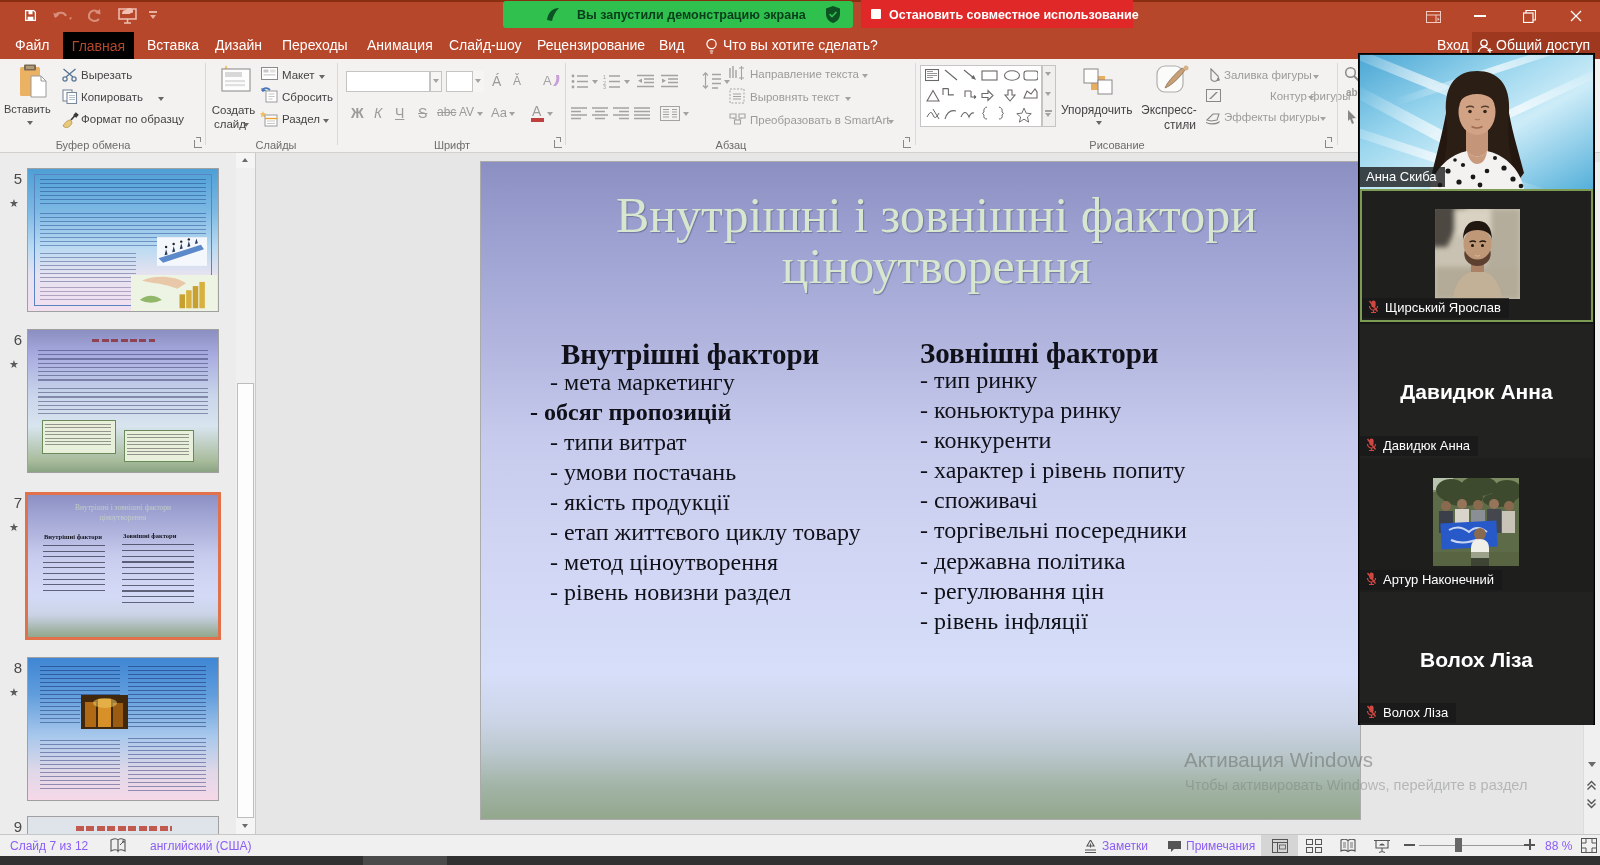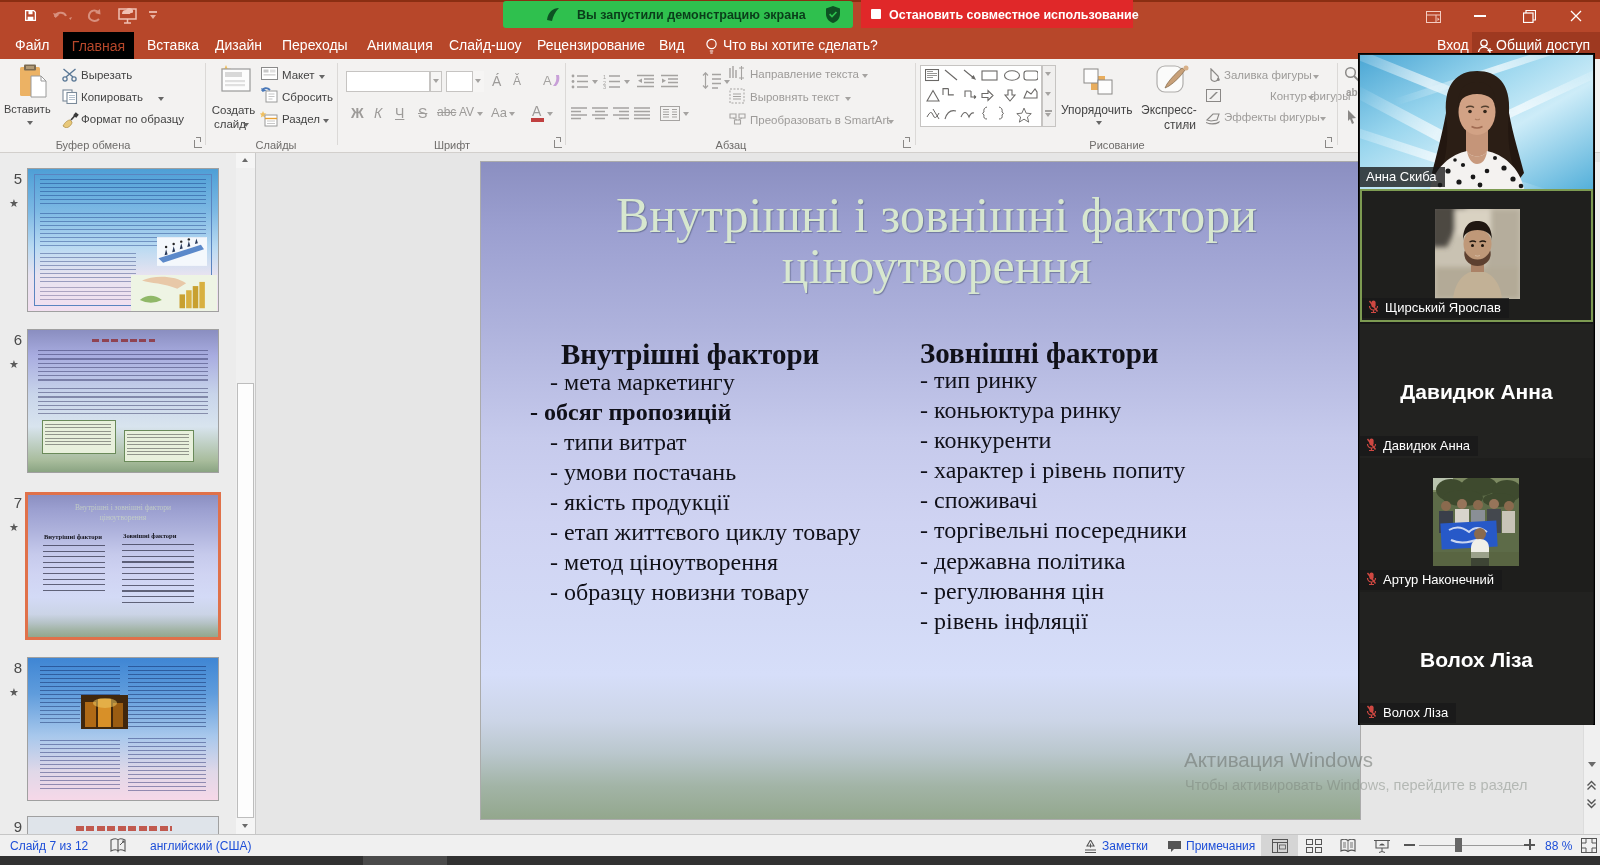--- a/index.html
+++ b/index.html
@@ -17,21 +17,21 @@
 #ribbon-border{position:absolute;top:152px;left:0;width:1600px;height:1px;background:#d2cfcc;}
 .rsep{position:absolute;top:4px;width:1px;height:82px;background:#dbd9d7;}
 .glabel{position:absolute;top:79px;font-size:11px;color:#6e6c6a;width:200px;text-align:center;}
 .launcher{position:absolute;width:7px;height:7px;border-left:1px solid #8a8886;border-bottom:1px solid #8a8886;}
 .launcher:before{content:"";position:absolute;left:1px;top:-3px;width:4px;height:4px;border-top:1px solid #8a8886;border-right:1px solid #8a8886;}
 .rtext{position:absolute;font-size:11.5px;color:#444;}
 .rgray{position:absolute;font-size:11.5px;color:#9d9b99;}
 .caret{position:absolute;width:0;height:0;border-left:3px solid transparent;border-right:3px solid transparent;border-top:4px solid #666;}
 .caretg{position:absolute;width:0;height:0;border-left:3px solid transparent;border-right:3px solid transparent;border-top:4px solid #a5a3a1;}
 
-#statusbar{position:absolute;top:834px;left:0;width:1600px;height:22px;background:#f0f0f0;border-top:1px solid #c6c6c6;box-sizing:border-box;font-size:12px;color:#1d4ed8;}
+#statusbar{position:absolute;top:834px;left:0;width:1600px;height:22px;background:#f0f0f0;border-top:1px solid #c6c6c6;box-sizing:border-box;font-size:12px;color:#8b5cf6;}
 #taskstrip{position:absolute;top:856px;left:0;width:1600px;height:9px;background:#313131;}
 
 #panel{position:absolute;top:153px;left:0;width:255px;height:681px;background:#ececec;}
 #panel-sep{position:absolute;top:153px;left:255px;width:1px;height:681px;background:#c9c9c9;}
 .thumb{position:absolute;left:28px;width:190px;background:#fff;outline:1px solid #a0a0a0;overflow:hidden;}
 .tnum{position:absolute;left:0px;width:22px;text-align:right;font-size:15px;color:#4a4a4a;}
 .tstar{position:absolute;left:9px;font-size:11px;color:#5a5a5a;}
 
 #slide{position:absolute;left:481px;top:162px;width:879px;height:657px;
 background:linear-gradient(180deg,#8b8fc1 0%,#9b9fd0 10%,#aeb2dc 25%,#c6caec 42%,#cfd3f2 55%,#d3daf6 70%,#d6def9 78%,#ccd5e7 85%,#bac7cd 90%,#a2b4a6 95%,#93a78d 100%);
@@ -465,21 +465,21 @@
 <div id="stitle">Внутрішні і зовнішні фактори<br>ціноутворення</div>
 <div class="shead" style="left:561px;top:338px;">Внутрішні фактори</div>
 <div class="shead" style="left:920px;top:337px;">Зовнішні фактори</div>
 <div class="sitem" style="left:550px;top:369px;">- мета маркетингу</div>
 <div class="sitem" style="left:530px;top:399px;font-weight:bold;">- обсяг пропозицій</div>
 <div class="sitem" style="left:550px;top:429px;">- типи витрат</div>
 <div class="sitem" style="left:550px;top:459px;">- умови постачань</div>
 <div class="sitem" style="left:550px;top:489px;">- якість продукції</div>
 <div class="sitem" style="left:550px;top:519px;">- етап життєвого циклу товару</div>
 <div class="sitem" style="left:550px;top:549px;">- метод ціноутворення</div>
-<div class="sitem" style="left:550px;top:579px;">- образцу новизни товару</div>
+<div class="sitem" style="left:550px;top:579px;">- рівень новизни раздел</div>
 <div class="sitem" style="left:920px;top:367px;">- тип ринку</div>
 <div class="sitem" style="left:920px;top:397px;">- коньюктура ринку</div>
 <div class="sitem" style="left:920px;top:427px;">- конкуренти</div>
 <div class="sitem" style="left:920px;top:457px;">- характер і рівень попиту</div>
 <div class="sitem" style="left:920px;top:487px;">- споживачі</div>
 <div class="sitem" style="left:920px;top:517px;">- торгівельні посередники</div>
 <div class="sitem" style="left:920px;top:548px;">- державна політика</div>
 <div class="sitem" style="left:920px;top:578px;">- регулювання цін</div>
 <div class="sitem" style="left:920px;top:608px;">- рівень інфляції</div>
 <div id="wm1">Активация Windows</div>

